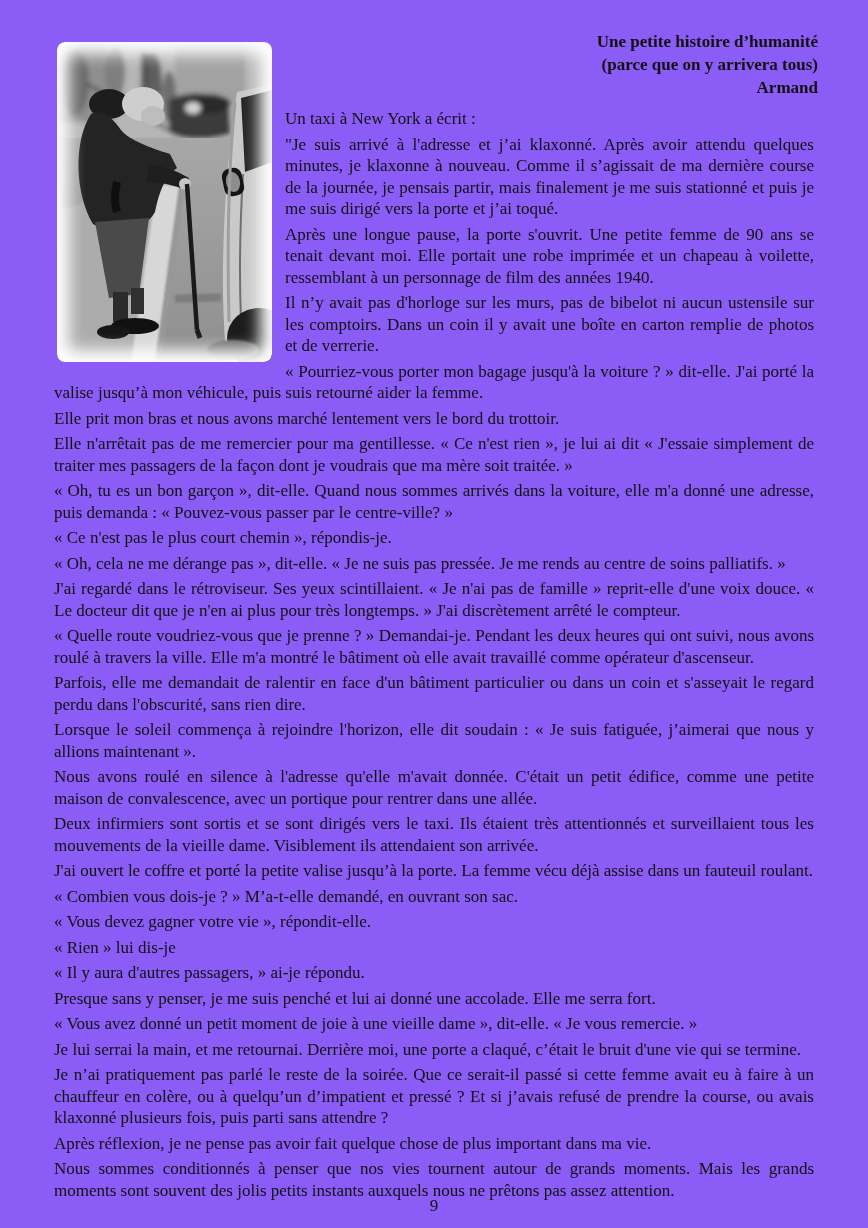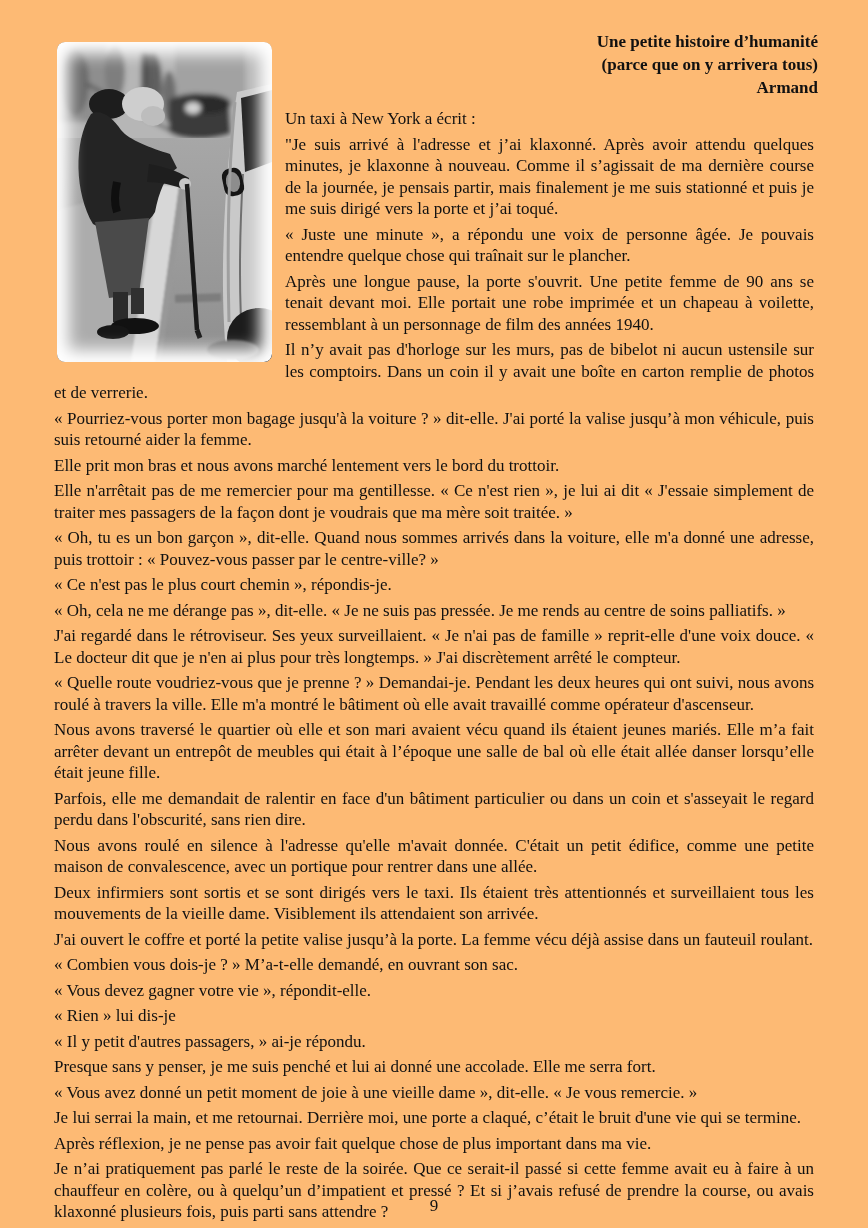--- a/index.html
+++ b/index.html
@@ -1,17 +1,17 @@
 <!DOCTYPE html>
 <html><head>
 <meta charset="utf-8">
 <style>
   html,body{margin:0;padding:0;background:#e8e8e8;}
   .page{
-    width:868px;height:1228px;background:#fdba74;position:relative;
+    width:868px;height:1228px;background:#8b5cf6;position:relative;
     margin:0 auto;overflow:hidden;
     font-family:"Liberation Serif","DejaVu Serif",serif;
     color:#111;
   }
   .content{padding:30px 50px 0 50px;}
   .photo{
     float:left;
     width:215px;height:320px;
     margin:12px 13px 6px 7px;
     position:relative;
@@ -128,44 +128,43 @@
 
     <div class="header">
       <div>Une petite histoire d’humanité</div>
       <div>(parce que on y arrivera tous)</div>
       <div>Armand</div>
     </div>
 
     <div class="body-text">
         <p>Un taxi à New York a écrit :</p>
         <p>"Je suis arrivé à l'adresse et j’ai klaxonné. Après avoir attendu quelques minutes, je klaxonne à nouveau. Comme il s’agissait de ma dernière course de la journée, je pensais partir, mais finalement je me suis stationné et puis je me suis dirigé vers la porte et j’ai toqué.</p>
-        <p>« Juste une minute », a répondu une voix de personne âgée. Je pouvais entendre quelque chose qui traînait sur le plancher.</p>
         <p>Après une longue pause, la porte s'ouvrit. Une petite femme de 90 ans se tenait devant moi. Elle portait une robe imprimée et un chapeau à voilette, ressemblant à un personnage de film des années 1940.</p>
         <p>Il n’y avait pas d'horloge sur les murs, pas de bibelot ni aucun ustensile sur les comptoirs. Dans un coin il y avait une boîte en carton remplie de photos et de verrerie.</p>
         <p>« Pourriez-vous porter mon bagage jusqu'à la voiture ? » dit-elle. J'ai porté la valise jusqu’à mon véhicule, puis suis retourné aider la femme.</p>
         <p>Elle prit mon bras et nous avons marché lentement vers le bord du trottoir.</p>
         <p>Elle n'arrêtait pas de me remercier pour ma gentillesse. « Ce n'est rien », je lui ai dit « J'essaie simplement de traiter mes passagers de la façon dont je voudrais que ma mère soit traitée. »</p>
-        <p>« Oh, tu es un bon garçon », dit-elle. Quand nous sommes arrivés dans la voiture, elle m'a donné une adresse, puis trottoir : « Pouvez-vous passer par le centre-ville? »</p>
+        <p>« Oh, tu es un bon garçon », dit-elle. Quand nous sommes arrivés dans la voiture, elle m'a donné une adresse, puis demanda : « Pouvez-vous passer par le centre-ville? »</p>
         <p>« Ce n'est pas le plus court chemin », répondis-je.</p>
         <p>« Oh, cela ne me dérange pas », dit-elle. « Je ne suis pas pressée. Je me rends au centre de soins palliatifs. »</p>
-        <p>J'ai regardé dans le rétroviseur. Ses yeux surveillaient. « Je n'ai pas de famille » reprit-elle d'une voix douce. « Le docteur dit que je n'en ai plus pour très longtemps. » J'ai discrètement arrêté le compteur.</p>
+        <p>J'ai regardé dans le rétroviseur. Ses yeux scintillaient. « Je n'ai pas de famille » reprit-elle d'une voix douce. « Le docteur dit que je n'en ai plus pour très longtemps. » J'ai discrètement arrêté le compteur.</p>
         <p>« Quelle route voudriez-vous que je prenne ? » Demandai-je. Pendant les deux heures qui ont suivi, nous avons roulé à travers la ville. Elle m'a montré le bâtiment où elle avait travaillé comme opérateur d'ascenseur.</p>
-        <p>Nous avons traversé le quartier où elle et son mari avaient vécu quand ils étaient jeunes mariés. Elle m’a fait arrêter devant un entrepôt de meubles qui était à l’époque une salle de bal où elle était allée danser lorsqu’elle était jeune fille.</p>
         <p>Parfois, elle me demandait de ralentir en face d'un bâtiment particulier ou dans un coin et s'asseyait le regard perdu dans l'obscurité, sans rien dire.</p>
+        <p>Lorsque le soleil commença à rejoindre l'horizon, elle dit soudain : « Je suis fatiguée, j’aimerai que nous y allions maintenant ».</p>
         <p>Nous avons roulé en silence à l'adresse qu'elle m'avait donnée. C'était un petit édifice, comme une petite maison de convalescence, avec un portique pour rentrer dans une allée.</p>
         <p>Deux infirmiers sont sortis et se sont dirigés vers le taxi. Ils étaient très attentionnés et surveillaient tous les mouvements de la vieille dame. Visiblement ils attendaient son arrivée.</p>
         <p>J'ai ouvert le coffre et porté la petite valise jusqu’à la porte. La femme vécu déjà assise dans un fauteuil roulant.</p>
         <p>« Combien vous dois-je ? » M’a-t-elle demandé, en ouvrant son sac.</p>
         <p>« Vous devez gagner votre vie », répondit-elle.</p>
         <p>« Rien » lui dis-je</p>
-        <p>« Il y petit d'autres passagers, » ai-je répondu.</p>
+        <p>« Il y aura d'autres passagers, » ai-je répondu.</p>
         <p>Presque sans y penser, je me suis penché et lui ai donné une accolade. Elle me serra fort.</p>
         <p>« Vous avez donné un petit moment de joie à une vieille dame », dit-elle. « Je vous remercie. »</p>
         <p>Je lui serrai la main, et me retournai. Derrière moi, une porte a claqué, c’était le bruit d'une vie qui se termine.</p>
+        <p>Je n’ai pratiquement pas parlé le reste de la soirée. Que ce serait-il passé si cette femme avait eu à faire à un chauffeur en colère, ou à quelqu’un d’impatient et pressé ? Et si j’avais refusé de prendre la course, ou avais klaxonné plusieurs fois, puis parti sans attendre ?</p>
         <p>Après réflexion, je ne pense pas avoir fait quelque chose de plus important dans ma vie.</p>
-        <p>Je n’ai pratiquement pas parlé le reste de la soirée. Que ce serait-il passé si cette femme avait eu à faire à un chauffeur en colère, ou à quelqu’un d’impatient et pressé ? Et si j’avais refusé de prendre la course, ou avais klaxonné plusieurs fois, puis parti sans attendre ?</p>
         <p>Nous sommes conditionnés à penser que nos vies tournent autour de grands moments. Mais les grands moments sont souvent des jolis petits instants auxquels nous ne prêtons pas assez attention.</p>
       </div>
 
   </div>
 
   <div class="page-number">9</div>
 </div>
 
 </body></html>

